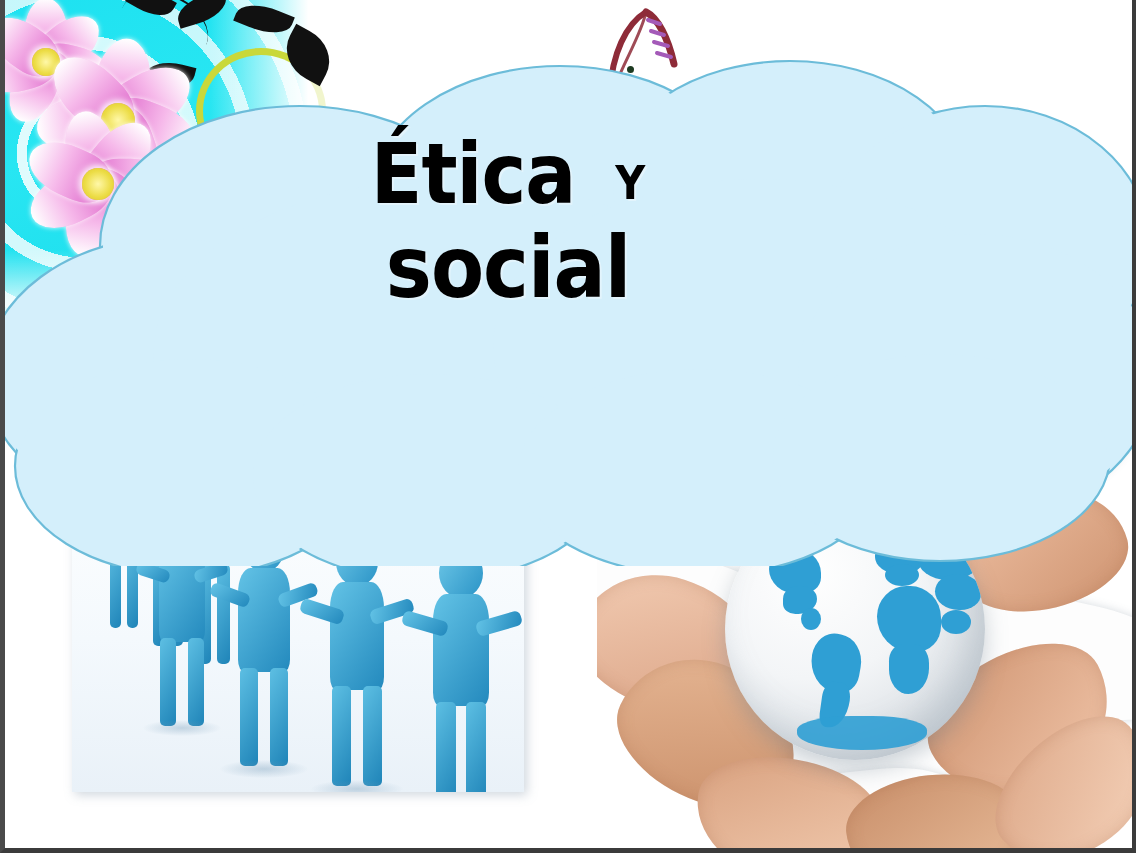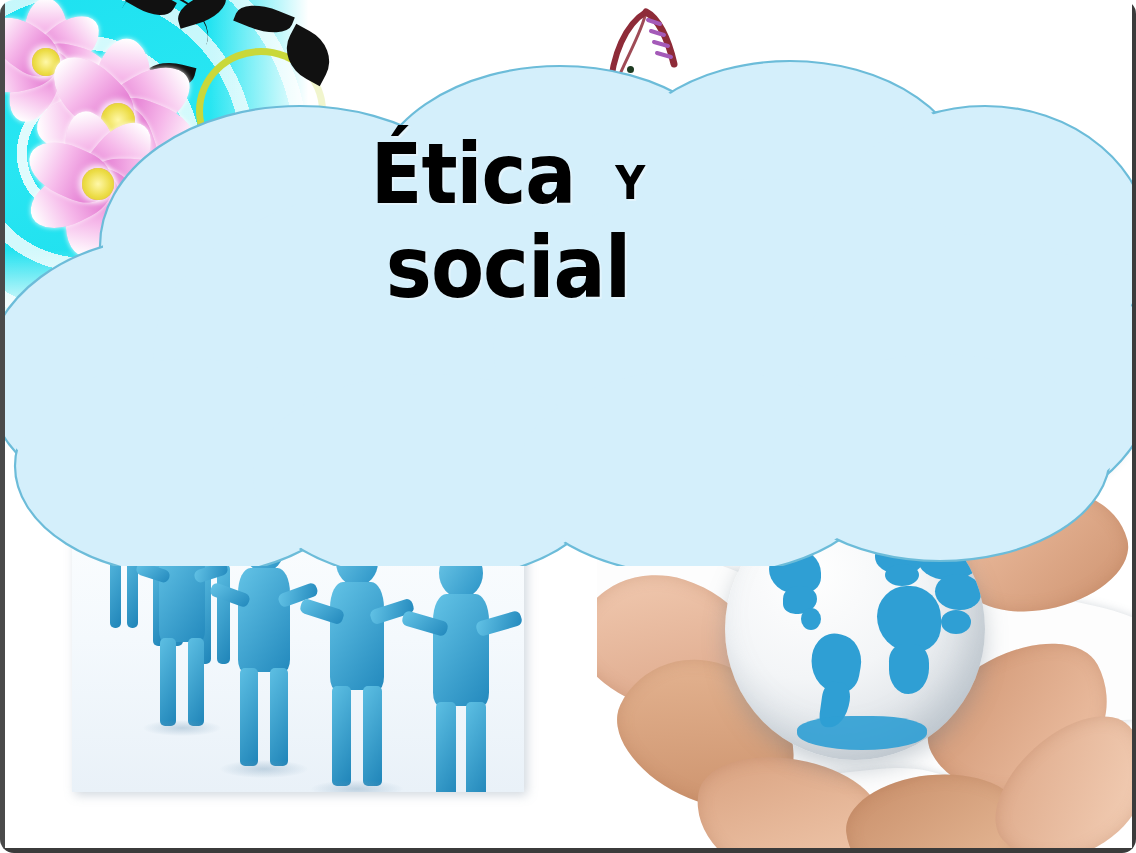--- a/index.html
+++ b/index.html
@@ -6,21 +6,20 @@
   html,body{margin:0;padding:0;background:#ffffff;}
   body{font-family:"Liberation Sans",sans-serif;}
 
   #slide{
     position:relative;
     width:1136px;
     height:853px;
     overflow:hidden;
     background:#ffffff;
     box-sizing:border-box;
-    border-radius:14px;
   }
 
   
   #frame-border{
     position:absolute; left:0; top:0; right:0; bottom:0;
     border-left:5px solid #4a4a4a;
     border-right:4px solid #3b3b3b;
     border-bottom:5px solid #3b3b3b;
     border-top:0;
     box-sizing:border-box;

